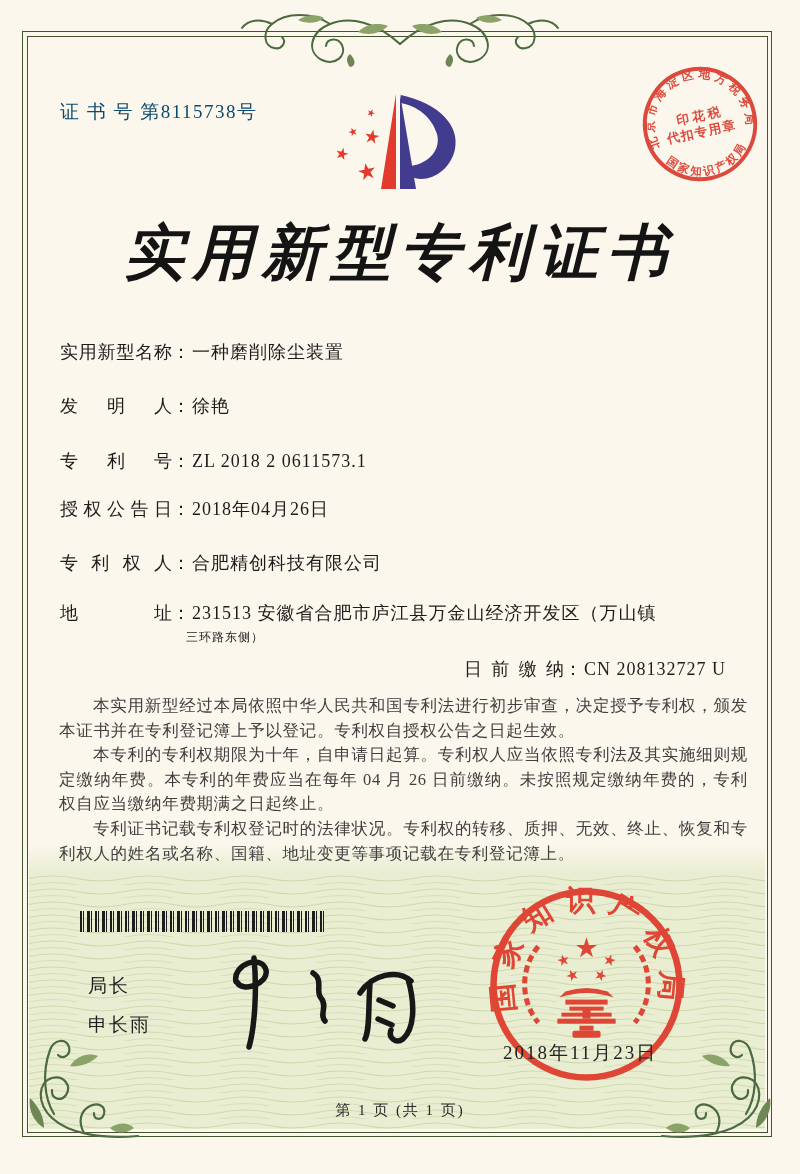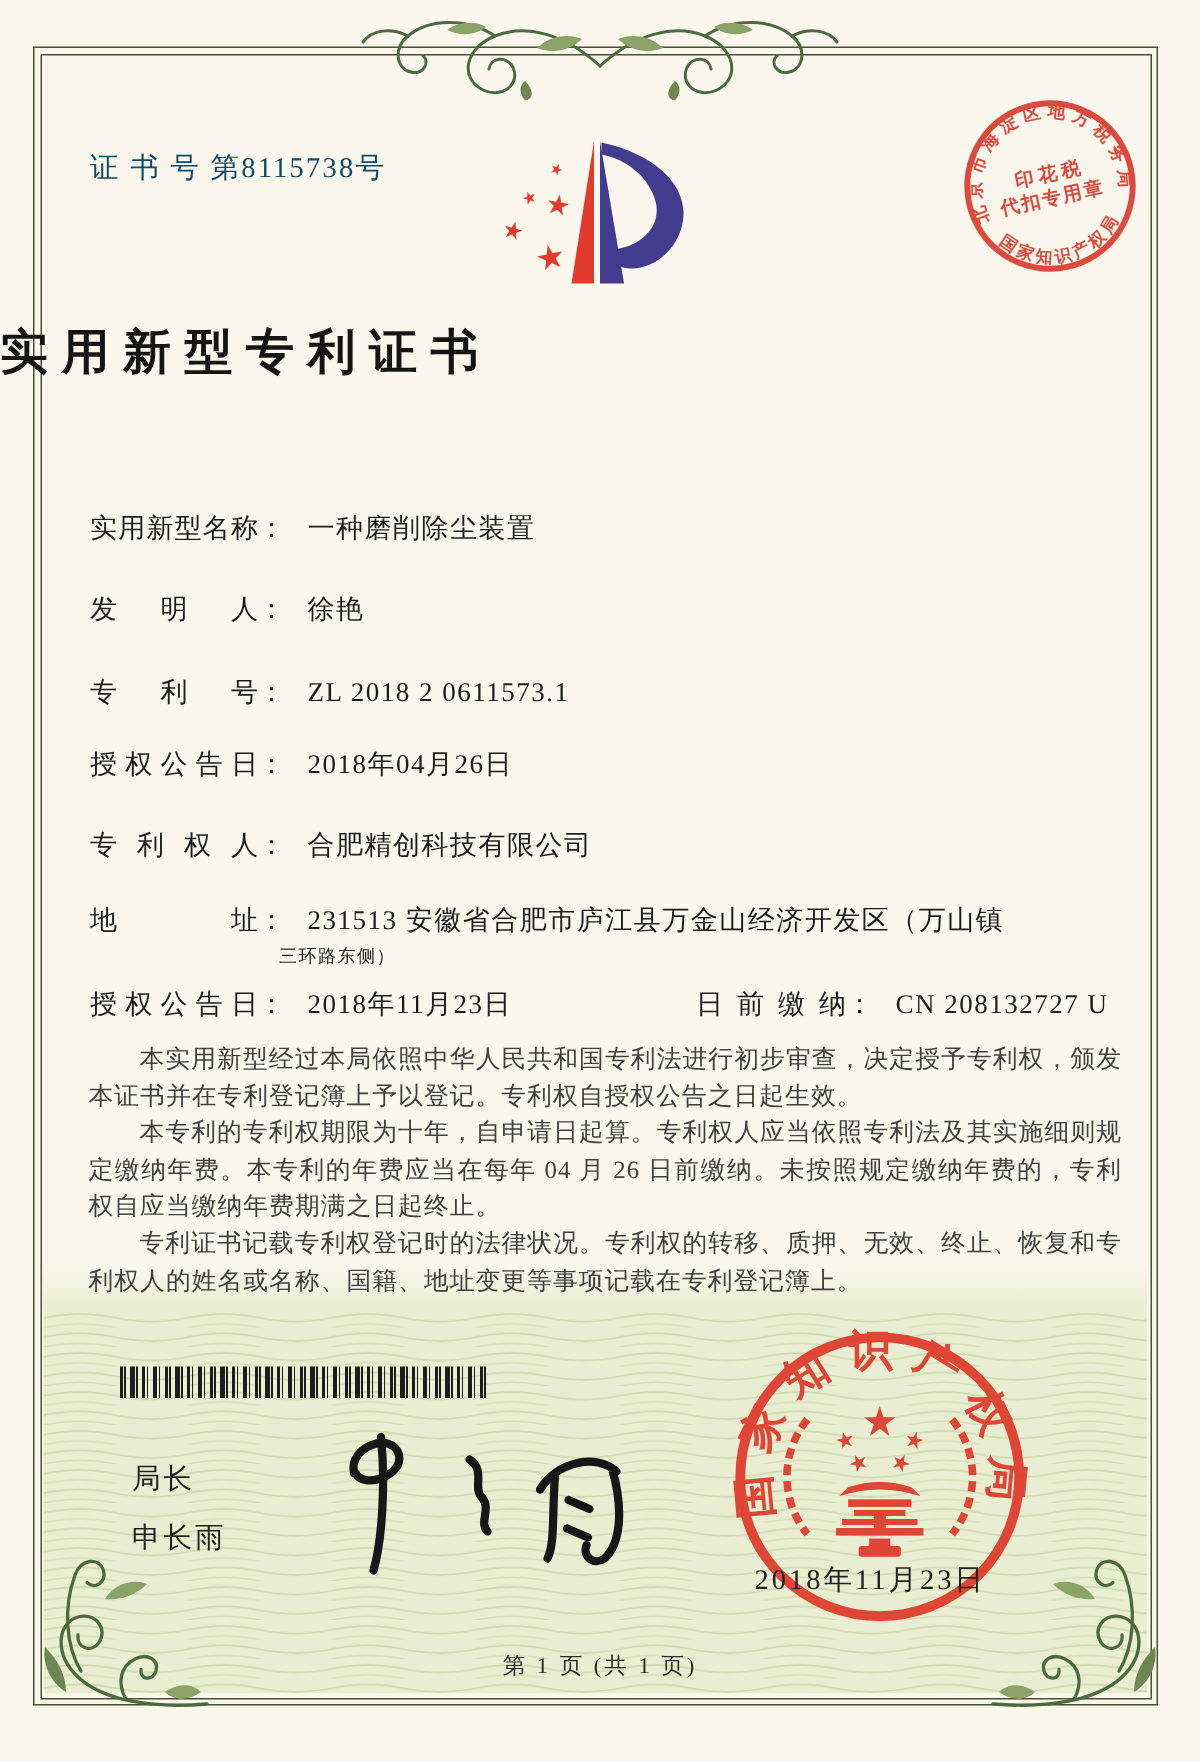--- a/index.html
+++ b/index.html
@@ -15,27 +15,27 @@
   
   .frame{position:absolute;left:22px;top:31px;width:748px;height:1104px;
     border:1.6px solid #44552e;z-index:2;}
   .frame::after{content:"";position:absolute;inset:3.5px;border:1.1px solid #44552e;}
   .orn{position:absolute;z-index:3;}
   
   .cert-no{position:absolute;left:60px;top:99px;font-size:19px;letter-spacing:1.5px;color:#0c4a6e;z-index:4;}
   .tax-stamp{position:absolute;left:634px;top:58px;width:132px;height:132px;z-index:4;
     transform:rotate(-12deg);opacity:.9;}
   .logo{position:absolute;left:330px;top:88px;width:135px;height:107px;z-index:4;}
-  .title{position:absolute;left:0;right:0;top:213px;text-align:left;
-    font-size:32px;font-weight:bold;letter-spacing:9px;color:#141414;z-index:4;}
+  .title{position:absolute;left:0;right:0;top:213px;text-align:center;
+    font-size:60px;font-weight:bold;letter-spacing:9px;color:#141414;z-index:4;font-style:italic;}
   
   .frow{position:absolute;left:60px;font-size:18px;color:#1c1c1c;z-index:4;white-space:nowrap;}
   .flabel{display:inline-block;width:112px;text-align:justify;text-align-last:justify;vertical-align:bottom;}
   .fcolon{display:inline-block;}
-  .fvalue{margin-left:15px;letter-spacing:1px;}
+  .fvalue{margin-left:2px;letter-spacing:1px;}
   .r-name{top:340px;} .r-inv{top:394px;} .r-pat{top:449px;}
   .r-fil{top:497px;} .r-own{top:551px;} .r-addr{top:601px;}
   .r-addr2{position:absolute;left:186px;top:629px;font-size:12px;letter-spacing:1px;z-index:4;}
   .r-gd{top:657px;} .r-gn{position:absolute;left:464px;top:657px;font-size:18px;z-index:4;white-space:nowrap;}
   .r-gn .flabel{width:100px;}
   
   .body{position:absolute;left:59px;top:694px;width:689px;z-index:4;
     font-size:16.5px;line-height:24.6px;letter-spacing:.7px;text-align:justify;color:#404040;}
   .body p{margin:0;text-indent:34px;}
   
@@ -153,23 +153,20 @@
   <div class="frow r-fil">
     <span class="flabel">授权公告日</span><span class="fcolon">：</span><span class="fvalue">2018年04月26日</span>
   </div>
   <div class="frow r-own">
     <span class="flabel">专利权人</span><span class="fcolon">：</span><span class="fvalue">合肥精创科技有限公司</span>
   </div>
   <div class="frow r-addr">
     <span class="flabel">地址</span><span class="fcolon">：</span><span class="fvalue">231513 安徽省合肥市庐江县万金山经济开发区（万山镇</span>
   </div>
   <div class="r-addr2">三环路东侧）</div>
-  <div class="frow r-gd">
-    <span class="flabel">授权公告日</span><span class="fcolon">：</span><span class="fvalue">2018年11月23日</span>
-  </div>
   <div class="r-gn">
     <span class="flabel">日前缴纳</span><span class="fcolon">：</span><span class="fvalue">CN 208132727 U</span>
   </div>
 
   <div class="body">
     <p>本实用新型经过本局依照中华人民共和国专利法进行初步审查，决定授予专利权，颁发本证书并在专利登记簿上予以登记。专利权自授权公告之日起生效。</p>
     <p>本专利的专利权期限为十年，自申请日起算。专利权人应当依照专利法及其实施细则规定缴纳年费。本专利的年费应当在每年 04 月 26 日前缴纳。未按照规定缴纳年费的，专利权自应当缴纳年费期满之日起终止。</p>
     <p>专利证书记载专利权登记时的法律状况。专利权的转移、质押、无效、终止、恢复和专利权人的姓名或名称、国籍、地址变更等事项记载在专利登记簿上。</p>
   </div>
 

